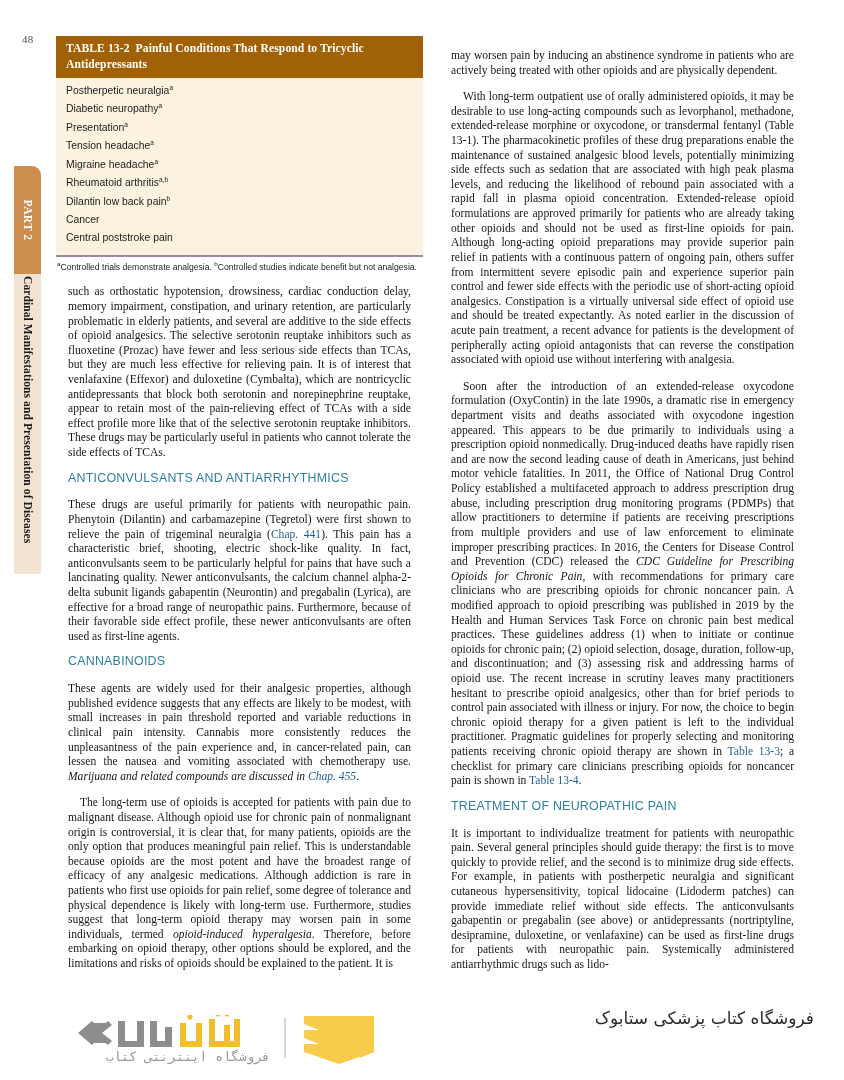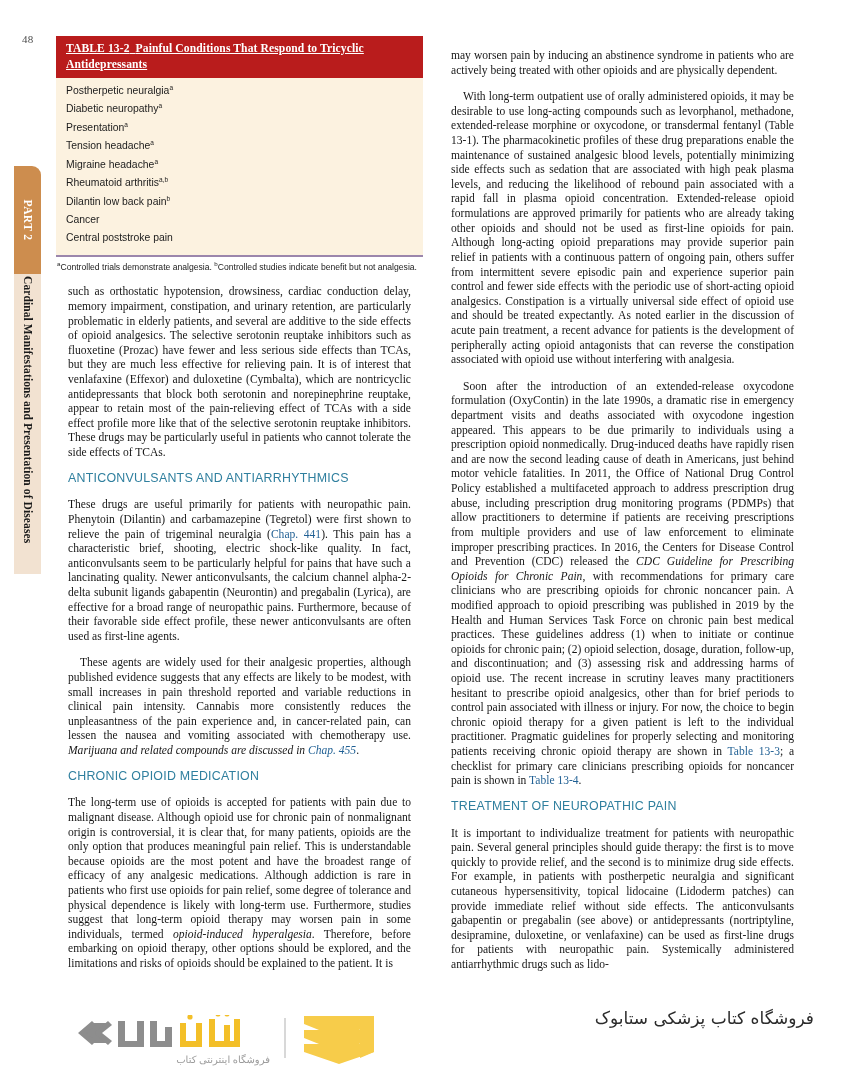--- a/index.html
+++ b/index.html
@@ -88,29 +88,28 @@
   }
   .col-left  { left: 56px; }
   .col-right { left: 439px; }
 
   
   .tbl {
     width: 367px;
     margin-bottom: 12px;
   }
   .tbl-head {
-    background: #b91c1c;
+    background: #a16207;
     color: #ffffff;
     font-family: "Liberation Serif", serif;
     font-weight: bold;
     font-size: 11.6px;
     line-height: 1.34;
     padding: 5px 8px 6px 10px;
     letter-spacing: .1px;
-    text-decoration: underline;
   }
   .tbl-head .tnum { white-space: nowrap; }
   .tbl-body {
     background: #fcf2e0;
     padding: 4px 10px 7px 10px;
     border-bottom: 2.5px solid #9b86ac;
   }
   .tbl-row {
     font-family: "Liberation Sans", sans-serif;
     font-size: 10.4px;
@@ -192,22 +191,22 @@
   }
   .logo-mark {
     position: relative;
     width: 200px;
     height: 48px;
   }
   .logo-sub {
     position: absolute;
     right: 8px;
     bottom: -2px;
-    font-family: Liberation Serif, serif;
-    font-size: 10px;
+    font-family: Liberation Mono, monospace;
+    font-size: 13px;
     color: #9a9a9a;
     direction: rtl;
   }
   .logo-divider {
     position: absolute;
     left: 284px;
     top: 16px;
     width: 2px;
     height: 40px;
     background: #d8d8d8;
@@ -273,23 +272,23 @@
       <div class="tbl-row"><span>Central poststroke pain</span><sup></sup></div>
     </div>
     <div class="tbl-note"><sup>a</sup><span>Controlled trials demonstrate analgesia. </span><sup>b</sup><span>Controlled studies indicate benefit but not analgesia.</span></div>
   </div>
 
   <p class="body noindent">such as orthostatic hypotension, drowsiness, cardiac conduction delay, memory impairment, constipation, and urinary retention, are particularly problematic in elderly patients, and several are additive to the side effects of opioid analgesics. The selective serotonin reuptake inhibitors such as fluoxetine (Prozac) have fewer and less serious side effects than TCAs, but they are much less effective for relieving pain. It is of interest that venlafaxine (Effexor) and duloxetine (Cymbalta), which are nontricyclic antidepressants that block both serotonin and norepinephrine reuptake, appear to retain most of the pain-relieving effect of TCAs with a side effect profile more like that of the selective serotonin reuptake inhibitors. These drugs may be particularly useful in patients who cannot tolerate the side effects of TCAs.</p>
 
   <h2 class="sect">ANTICONVULSANTS AND ANTIARRHYTHMICS</h2>
   <p class="body noindent"><span>These drugs are useful primarily for patients with neuropathic pain. Phenytoin (Dilantin) and carbamazepine (Tegretol) were first shown to relieve the pain of trigeminal neuralgia (</span><a class="xref" href="#" style="text-decoration:none">Chap. 441</a><span>). This pain has a characteristic brief, shooting, electric shock-like quality. In fact, anticonvulsants seem to be particularly helpful for pains that have such a lancinating quality. Newer anticonvulsants, the calcium channel alpha-2-delta subunit ligands gabapentin (Neurontin) and pregabalin (Lyrica), are effective for a broad range of neuropathic pains. Furthermore, because of their favorable side effect profile, these newer anticonvulsants are often used as first-line agents.</span></p>
 
+  <h2 class="sect">CANNABINOIDS</h2>
   <p class="body noindent"><span>These agents are widely used for their analgesic properties, although published evidence suggests that any effects are likely to be modest, with small increases in pain threshold reported and variable reductions in clinical pain intensity. Cannabis more consistently reduces the unpleasantness of the pain experience and, in cancer-related pain, can lessen the nausea and vomiting associated with chemotherapy use. </span><span class="ital">Marijuana and related compounds are discussed in </span><a class="ital-x" href="#" style="text-decoration:none">Chap. 455</a><span>.</span></p>
 
-  <h2 class="sect">CHRONIC OPIOID MEDICATION</h2>
   <p class="body noindent"><span>The long-term use of opioids is accepted for patients with pain due to malignant disease. Although opioid use for chronic pain of nonmalignant origin is controversial, it is clear that, for many patients, opioids are the only option that produces meaningful pain relief. This is understandable because opioids are the most potent and have the broadest range of efficacy of any analgesic medications. Although addiction is rare in patients who first use opioids for pain relief, some degree of tolerance and physical dependence is likely with long-term use. Furthermore, studies suggest that long-term opioid therapy may worsen pain in some individuals, termed </span><span class="ital">opioid-induced hyperalgesia</span><span>. Therefore, before embarking on opioid therapy, other options should be explored, and the limitations and risks of opioids should be explained to the patient. It is</span></p>
 </div>
 
 <div class="col col-right">
   <p class="body noindent">may worsen pain by inducing an abstinence syndrome in patients who are actively being treated with other opioids and are physically dependent.</p>
   <p class="body">With long-term outpatient use of orally administered opioids, it may be desirable to use long-acting compounds such as levorphanol, methadone, extended-release morphine or oxycodone, or transdermal fentanyl (Table 13-1). The pharmacokinetic profiles of these drug preparations enable the maintenance of sustained analgesic blood levels, potentially minimizing side effects such as sedation that are associated with high peak plasma levels, and reducing the likelihood of rebound pain associated with a rapid fall in plasma opioid concentration. Extended-release opioid formulations are approved primarily for patients who are already taking other opioids and should not be used as first-line opioids for pain. Although long-acting opioid preparations may provide superior pain relief in patients with a continuous pattern of ongoing pain, others suffer from intermittent severe episodic pain and experience superior pain control and fewer side effects with the periodic use of short-acting opioid analgesics. Constipation is a virtually universal side effect of opioid use and should be treated expectantly. As noted earlier in the discussion of acute pain treatment, a recent advance for patients is the development of peripherally acting opioid antagonists that can reverse the constipation associated with opioid use without interfering with analgesia.</p>
   <p class="body"><span>Soon after the introduction of an extended-release oxycodone formulation (OxyContin) in the late 1990s, a dramatic rise in emergency department visits and deaths associated with oxycodone ingestion appeared. This appears to be due primarily to individuals using a prescription opioid nonmedically. Drug-induced deaths have rapidly risen and are now the second leading cause of death in Americans, just behind motor vehicle fatalities. In 2011, the Office of National Drug Control Policy established a multifaceted approach to address prescription drug abuse, including prescription drug monitoring programs (PDMPs) that allow practitioners to determine if patients are receiving prescriptions from multiple providers and use of law enforcement to eliminate improper prescribing practices. In 2016, the Centers for Disease Control and Prevention (CDC) released the </span><span class="ital">CDC Guideline for Prescribing Opioids for Chronic Pain</span><span>, with recommendations for primary care clinicians who are prescribing opioids for chronic noncancer pain. A modified approach to opioid prescribing was published in 2019 by the Health and Human Services Task Force on chronic pain best medical practices. These guidelines address (1) when to initiate or continue opioids for chronic pain; (2) opioid selection, dosage, duration, follow-up, and discontinuation; and (3) assessing risk and addressing harms of opioid use. The recent increase in scrutiny leaves many practitioners hesitant to prescribe opioid analgesics, other than for brief periods to control pain associated with illness or injury. For now, the choice to begin chronic opioid therapy for a given patient is left to the individual practitioner. Pragmatic guidelines for properly selecting and monitoring patients receiving chronic opioid therapy are shown in </span><a class="xref" href="#" style="text-decoration:none">Table 13-3</a><span>; a checklist for primary care clinicians prescribing opioids for noncancer pain is shown in </span><a class="xref" href="#" style="text-decoration:none">Table 13-4</a><span>.</span></p>
 
   <h2 class="sect">TREATMENT OF NEUROPATHIC PAIN</h2>
   <p class="body noindent">It is important to individualize treatment for patients with neuropathic pain. Several general principles should guide therapy: the first is to move quickly to provide relief, and the second is to minimize drug side effects. For example, in patients with postherpetic neuralgia and significant cutaneous hypersensitivity, topical lidocaine (Lidoderm patches) can provide immediate relief without side effects. The anticonvulsants gabapentin or pregabalin (see above) or antidepressants (nortriptyline, desipramine, duloxetine, or venlafaxine) can be used as first-line drugs for patients with neuropathic pain. Systemically administered antiarrhythmic drugs such as lido-</p>

